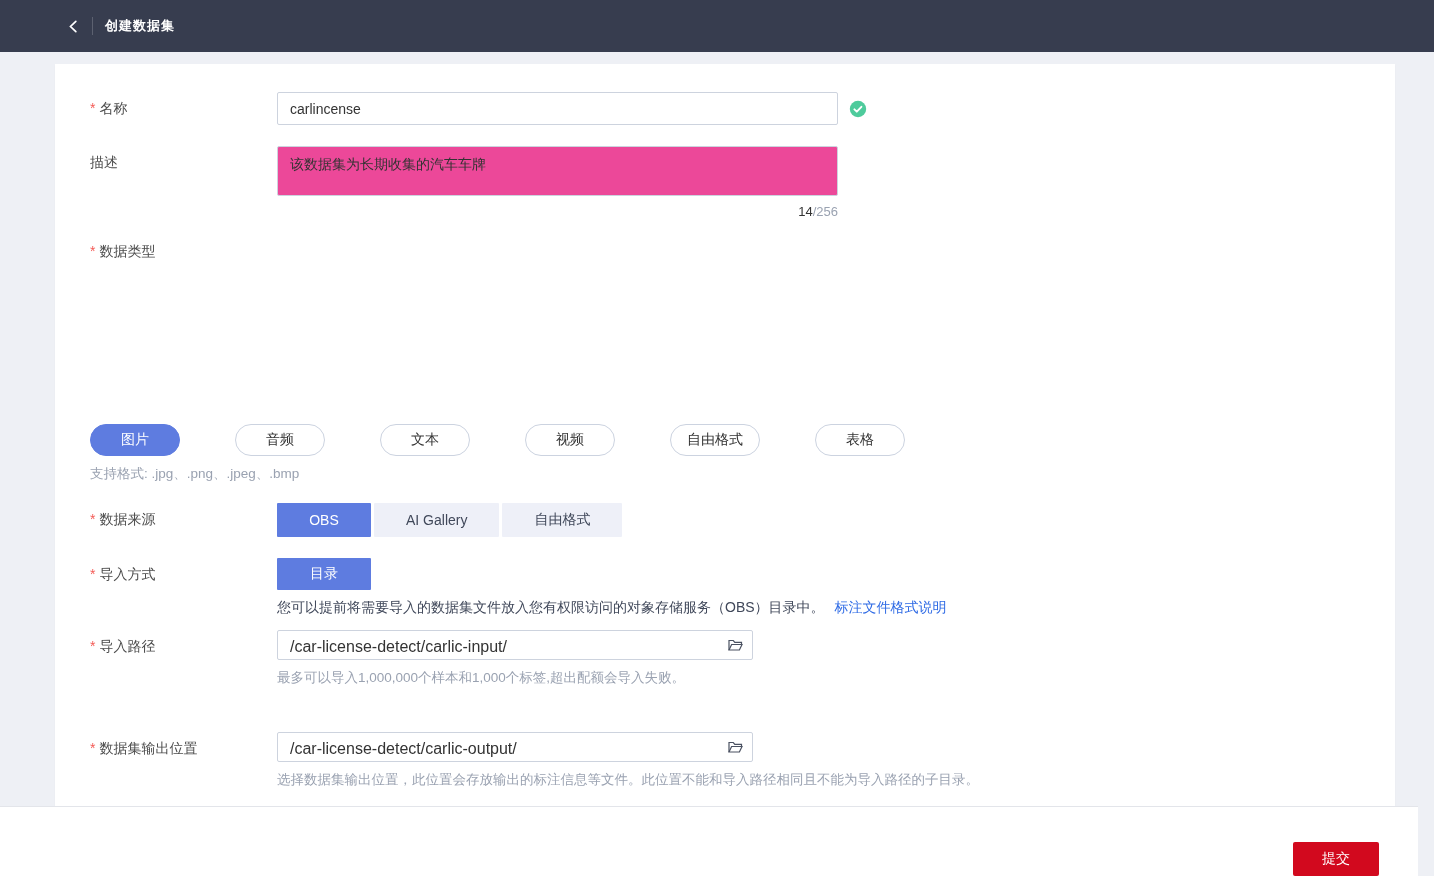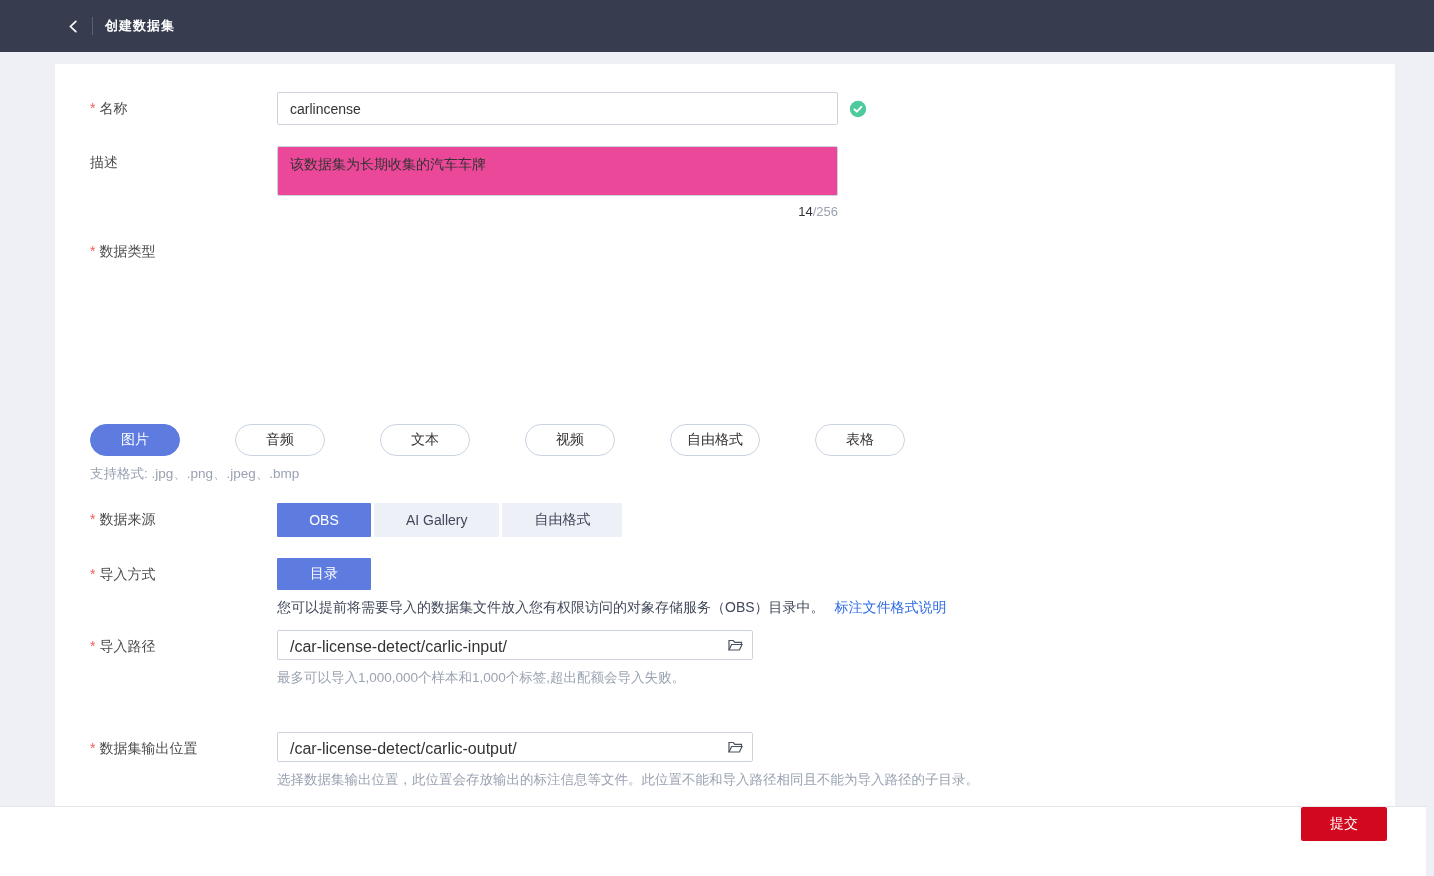--- a/index.html
+++ b/index.html
@@ -93,22 +93,22 @@
   .row-name { margin-bottom:21px; }
   .row-desc { margin-bottom:18px; }
   .row-type { margin-bottom:20px;flex-direction:column; }
   .row-source { margin-bottom:21px; }
   .row-method { margin-bottom:13px; }
   .row-path { margin-bottom:45px; }
   .row-status { margin-bottom:24px; }
 
   
   .footer {
-    position:absolute; left:0; right:8px; bottom:0; height:70px; background:#ffffff;
-    border-top:1px solid #e3e5ea; display:flex; align-items:flex-start; justify-content:flex-end;
+    position:absolute; left:0; right:16px; bottom:0; height:70px; background:#ffffff;
+    border-top:1px solid #e3e5ea; display:flex; align-items:flex-end; justify-content:flex-end;
     padding-right:39px;
   }
   .submit-btn {
     width:86px; height:34px; background:#d2091e; color:#fff; border:none; border-radius:2px;
     font-size:14px; cursor:pointer; font-family:inherit;
   }
 </style>
 </head>
 <body>
 

